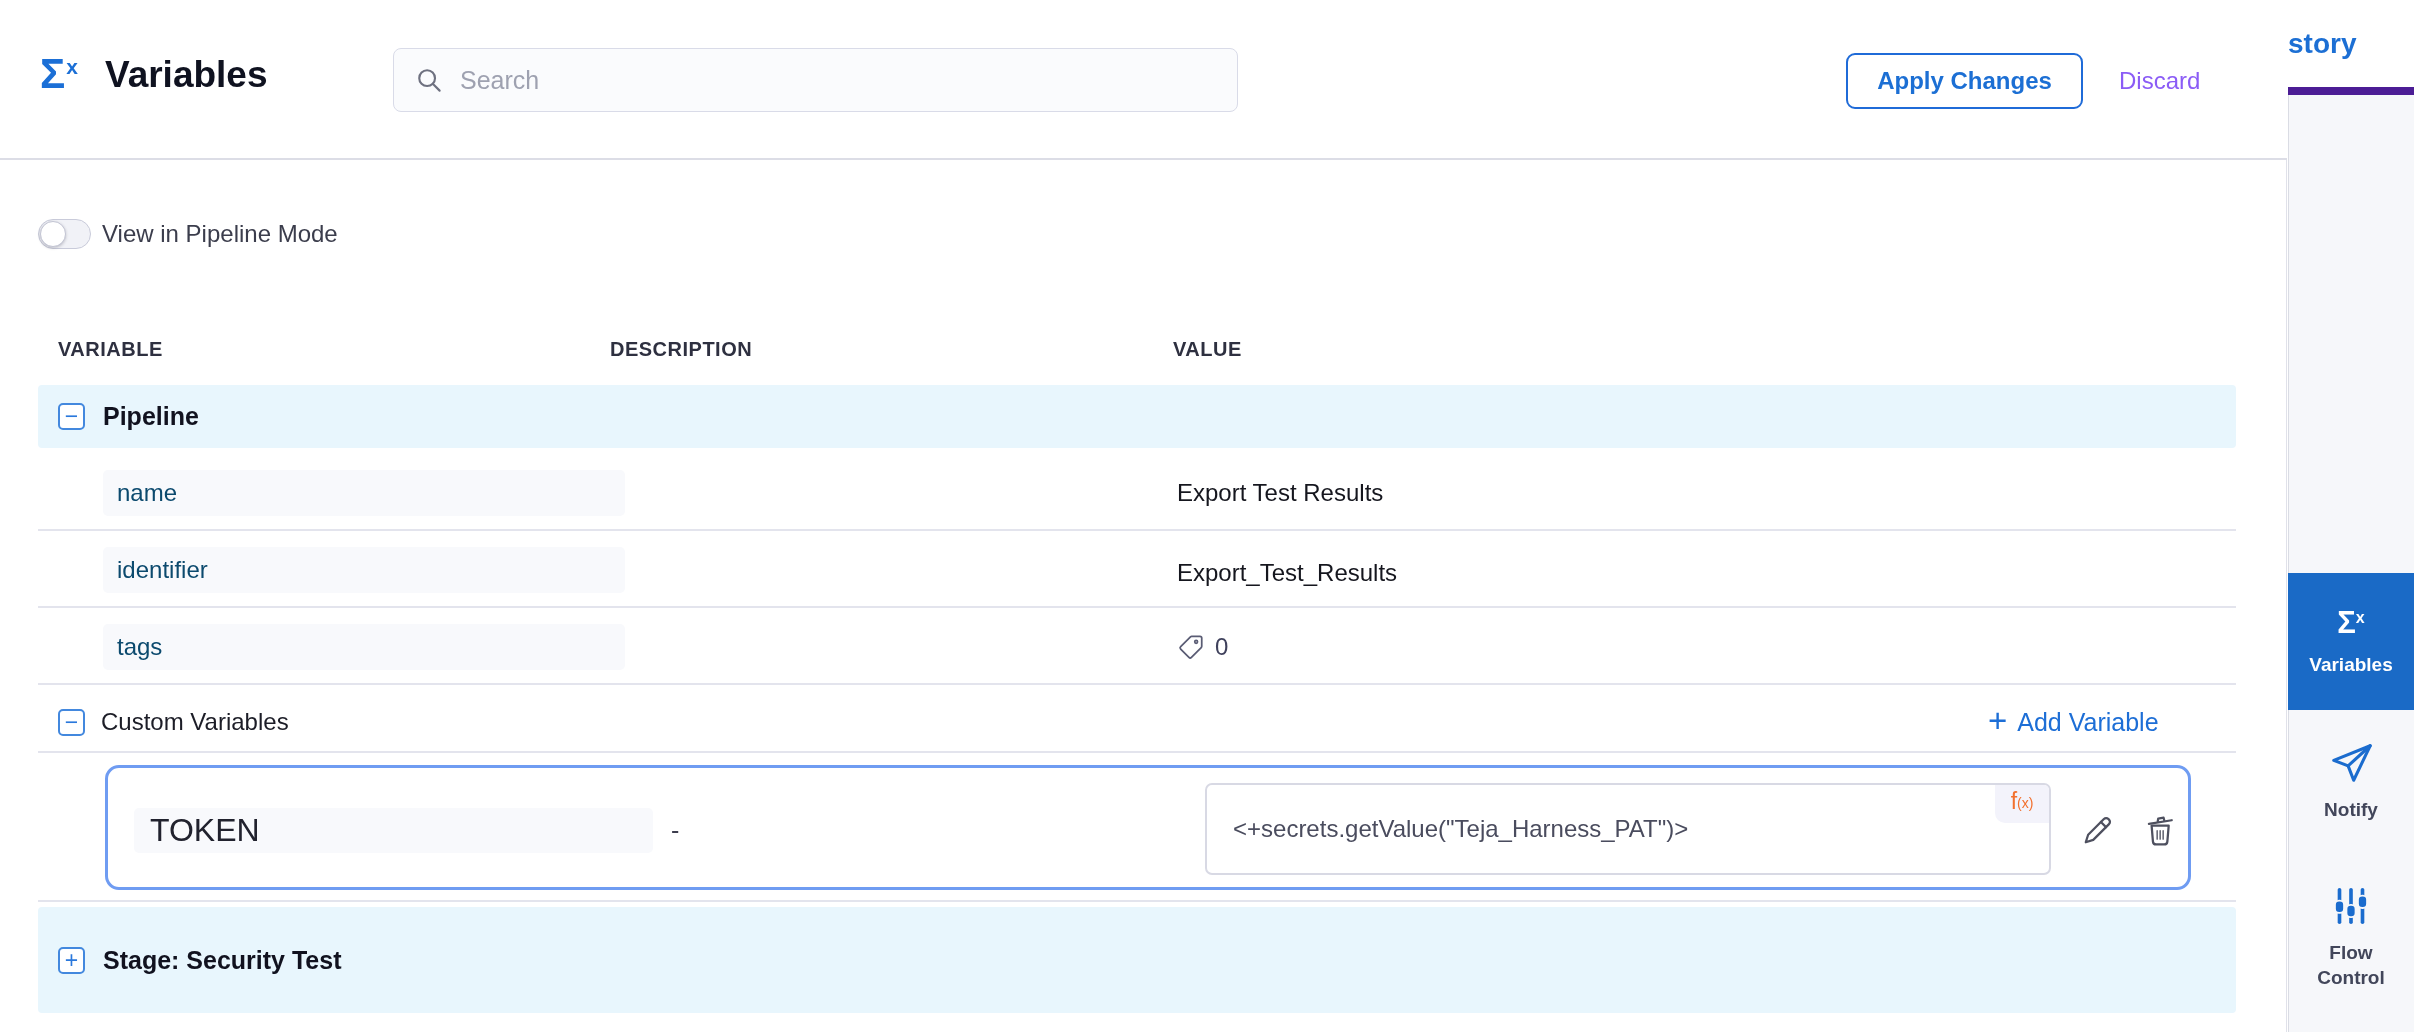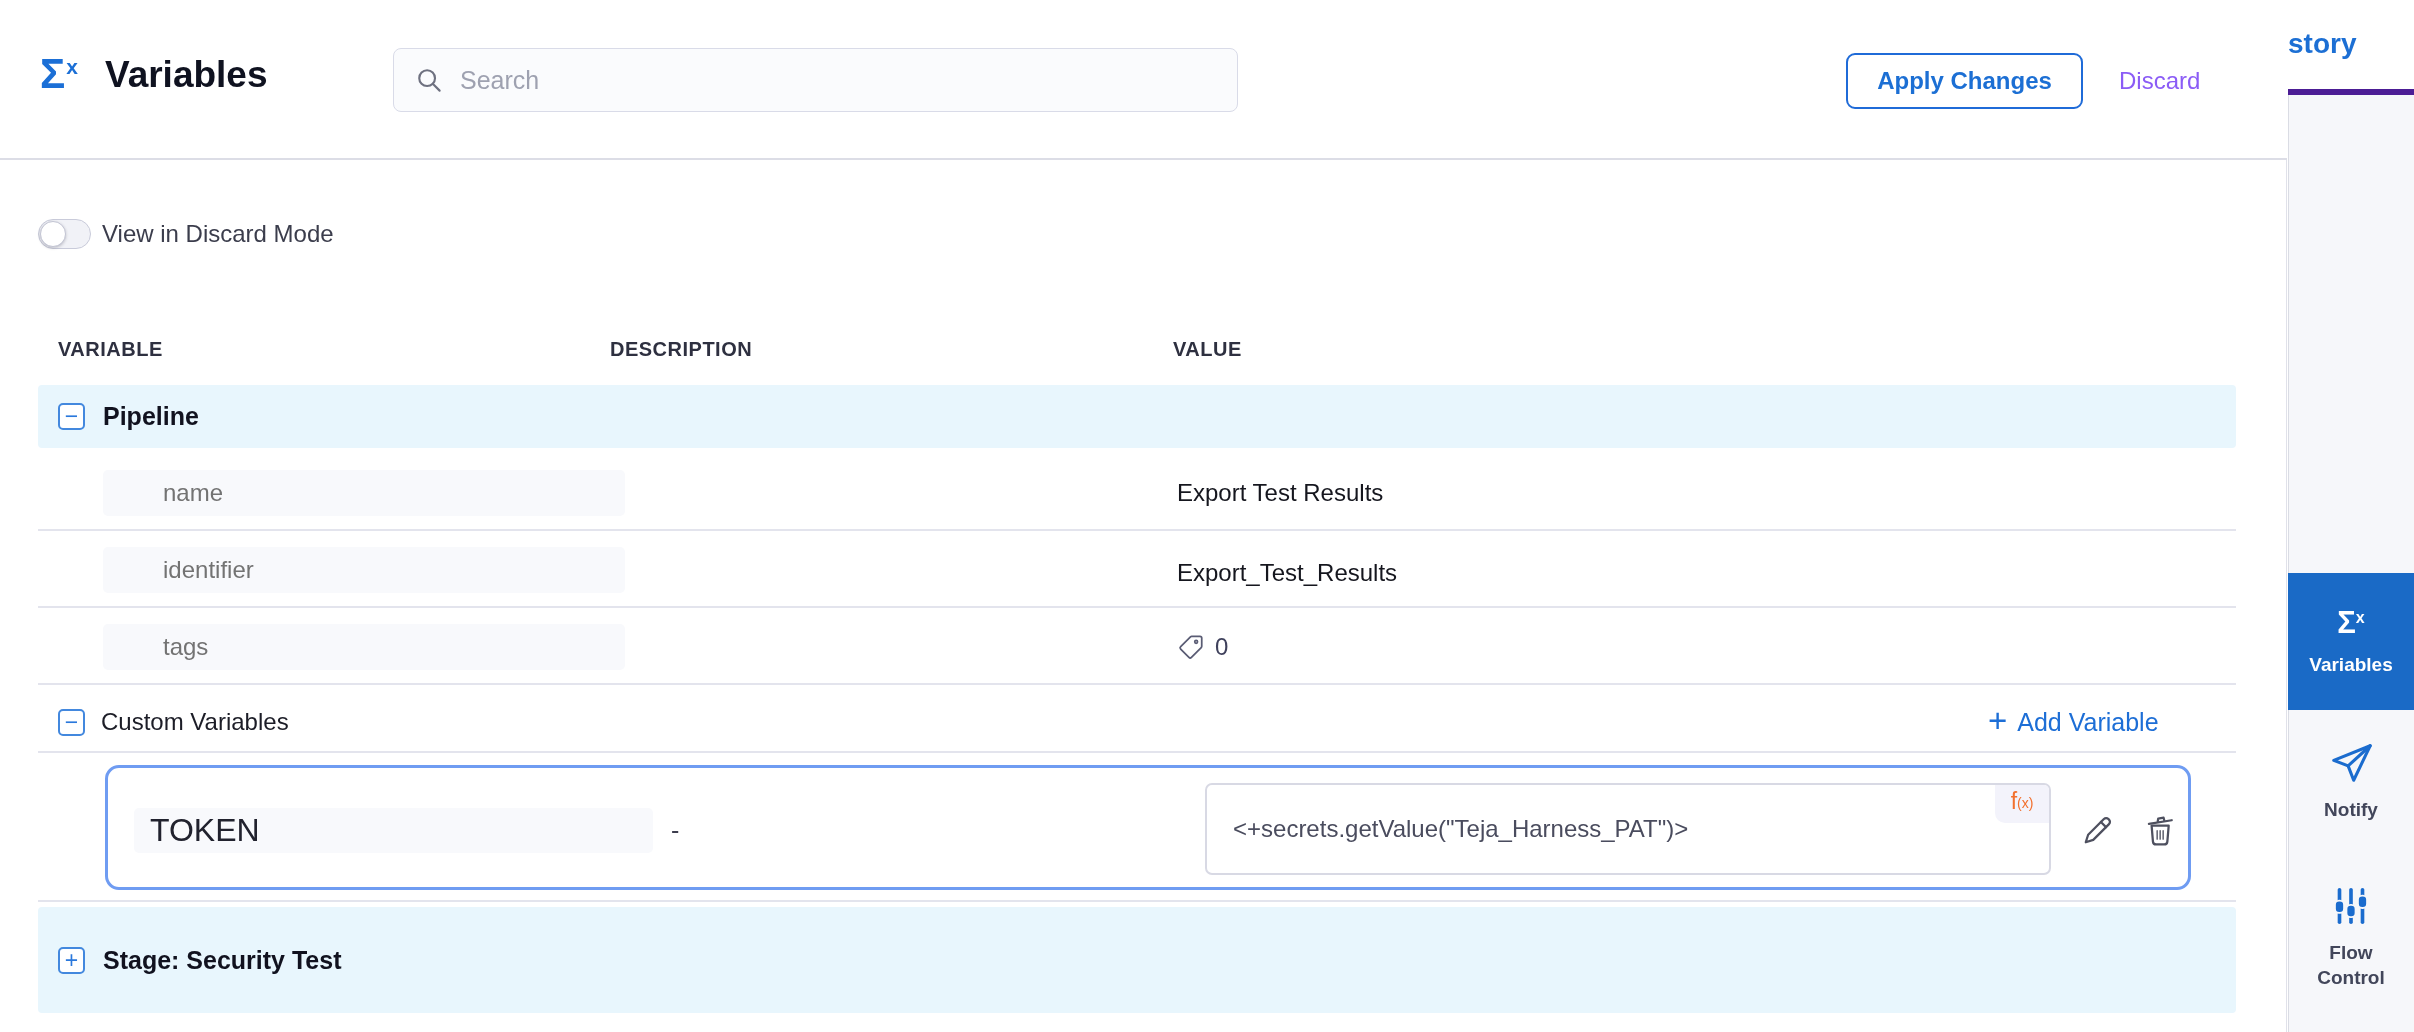--- a/index.html
+++ b/index.html
@@ -45,21 +45,21 @@
   .band{position:absolute;left:38px;width:2198px;background:#e8f6fd;border-radius:4px;
         display:flex;align-items:center;gap:18px;padding-left:20px;box-sizing:border-box;cursor:pointer;}
   .band .band-label{font-size:25px;font-weight:700;color:#11121f;}
   .sq-toggle{width:27px;height:27px;border:2px solid #4388de;border-radius:5px;background:#fff;
         color:#2a78dc;display:flex;align-items:center;justify-content:center;font-size:23px;
         font-weight:500;line-height:1;box-sizing:border-box;flex:0 0 auto;cursor:pointer;}
 
   
   .chip{position:absolute;left:103px;width:522px;height:46px;background:#f8f9fc;border-radius:5px;
         display:flex;align-items:center;padding-left:14px;box-sizing:border-box;}
-  .chip .t{font-size:24px;font-weight:500;color:#737373;margin-left:46px;}
+  .chip .t{font-size:24px;font-weight:500;color:#0c4a6e;}
   .cell-value{position:absolute;left:1177px;height:46px;display:flex;align-items:center;gap:10px;
         font-size:24px;font-weight:500;color:#15161e;}
   .sep{position:absolute;left:38px;width:2198px;height:2px;background:#e3e4ed;}
 
   .custom-head{position:absolute;left:58px;top:702px;height:40px;display:flex;align-items:center;gap:16px;}
   .custom-label{font-size:24px;font-weight:400;color:#1c1d27;}
   .add-var{position:absolute;left:1988px;top:700px;height:44px;display:flex;align-items:center;gap:10px;
         color:#1d6ed6;cursor:pointer;}
   .add-var .plus{font-size:33px;font-weight:500;line-height:1;margin-top:-4px;}
   .add-var .lbl{font-size:25px;font-weight:400;}
@@ -81,21 +81,21 @@
         padding-top:3px;box-sizing:border-box;color:#f2702e;cursor:pointer;}
   .fx-badge .f{font-size:23px;font-weight:500;}
   .fx-badge .sub{font-size:14px;transform:translateY(7px);}
   .icon-btn{position:absolute;width:38px;height:40px;display:flex;align-items:center;justify-content:center;
         cursor:pointer;}
   #edit-btn{left:1970px;top:43px;}
   #delete-btn{left:2033px;top:42px;}
 
   
   .rail-top{position:absolute;left:2288px;top:0;width:126px;height:95px;background:#fff;
-        border-bottom:6px solid #4c1d95;box-sizing:border-box;}
+        border-bottom:8px solid #4c1d95;box-sizing:border-box;}
   .history{position:absolute;left:0;top:28px;font-size:28px;font-weight:600;color:#1c6fd4;cursor:pointer;}
   .rail{position:absolute;left:2288px;top:95px;width:126px;height:937px;background:#f6f7fa;
         border-left:1.5px solid #dadce4;box-sizing:border-box;}
   .rail-btn{position:absolute;left:2288px;width:126px;display:flex;flex-direction:column;align-items:center;
         justify-content:center;gap:12px;text-align:center;cursor:pointer;}
   .rail-btn .rlbl{font-size:19px;font-weight:600;color:#42465a;line-height:1.3;width:104px;}
   .rail-btn.active{background:#1a6ac6;}
   .rail-btn.active .rlbl{color:#fff;font-weight:700;}
   .rail-sigma{color:#fff;white-space:nowrap;}
   .rail-sigma .sigma{font-size:31px;font-weight:700;}
@@ -127,21 +127,21 @@
         <input type="text" placeholder="Search" style="">
       </div>
 
       <div class="apply-btn">Apply Changes</div>
       <div class="discard-btn">Discard</div>
     </div>
 
     <div class="switch">
         <div class="knob"></div>
       </div>
-    <div class="toggle-label">View in Discard Mode</div>
+    <div class="toggle-label">View in Pipeline Mode</div>
 
     <div class="col-head" style="left:58px">VARIABLE</div>
     <div class="col-head" style="left:610px">DESCRIPTION</div>
     <div class="col-head" style="left:1173px">VALUE</div>
 
     <div class="band" style="top:385px;height:63px">
       <div class="sq-toggle">−</div>
       <div class="band-label">Pipeline</div>
     </div>
 

